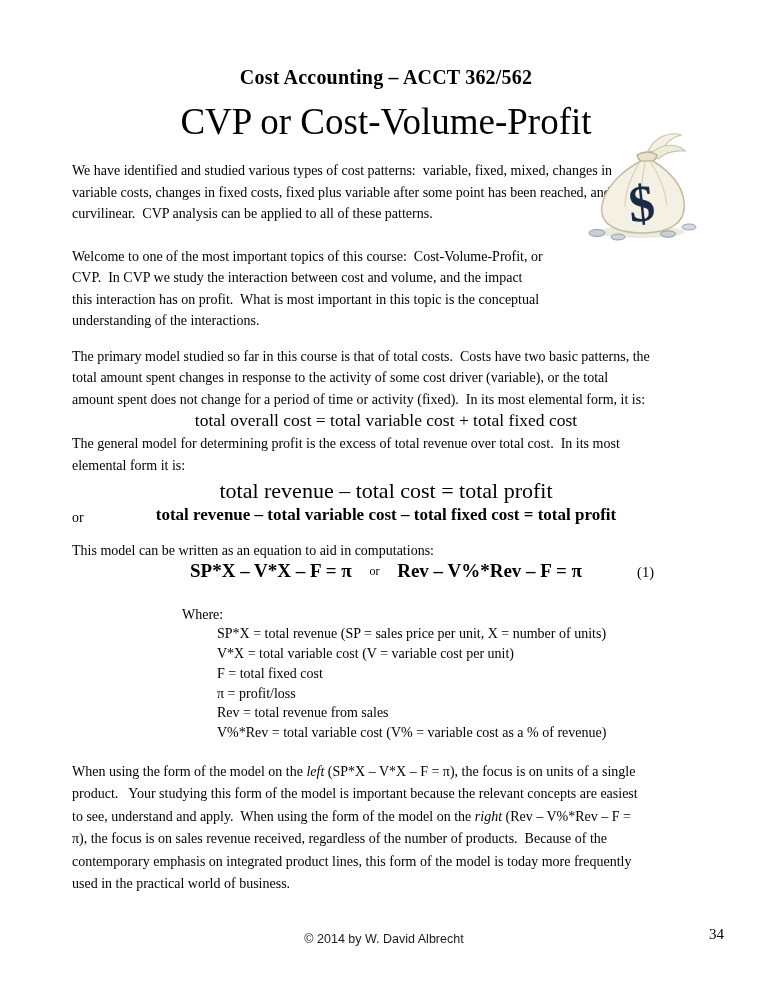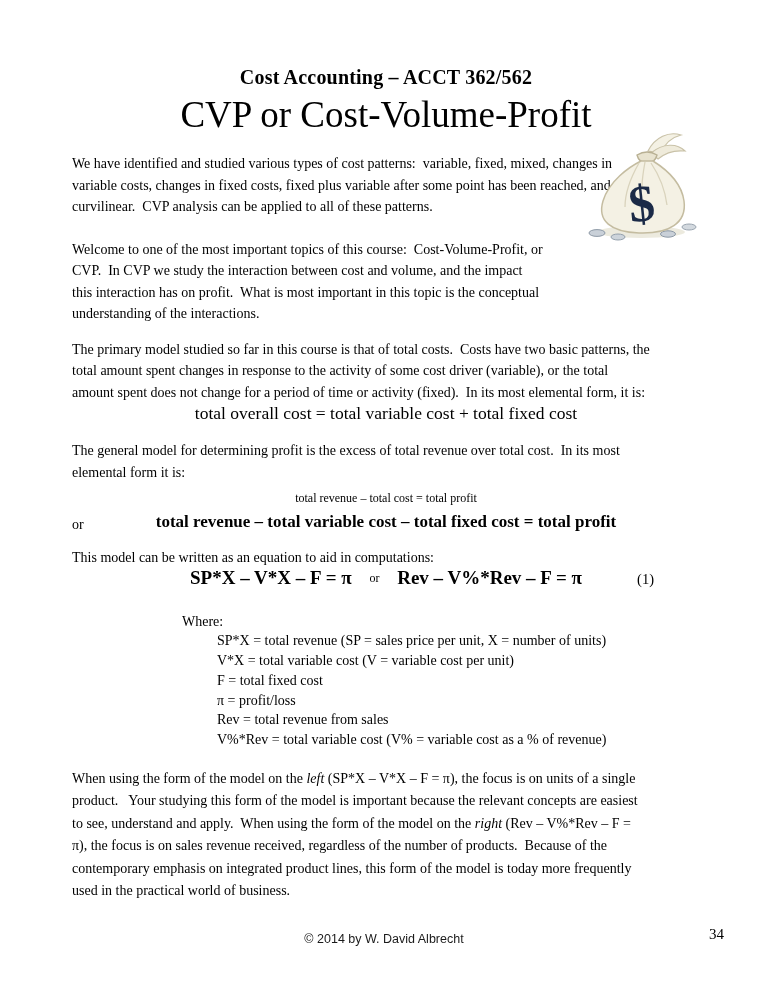--- a/index.html
+++ b/index.html
@@ -18,49 +18,49 @@
   }
   .title1 {
     margin: 0;
     font-size: 20px;
     line-height: 30px;
     font-weight: bold;
     text-align: center;
     letter-spacing: 0.2px;
   }
   .title2 {
-    margin: 1px;
+    margin: 8px;
     font-size: 37px;
     line-height: 44px;
     font-weight: normal;
     text-align: center;
   }
   .para {
     margin: 0;
     font-size: 14px;
     line-height: 21.5px;
     white-space: nowrap;
   }
   .p-intro    { margin-top: 21px; }
   .p-patterns { margin-top: 16px; }
   .p-primary  { margin-top: 14px; }
-  .p-profit   { margin-top: 14px; }
+  .p-profit   { }
   .p-eqintro  { margin-top: 13px; }
   .p-closing  { margin-top: 18px; line-height: 22.4px; }
   .formula-center {
     margin: -2px 0 0 0;
     font-size: 17.5px;
     line-height: 25px;
     font-weight: normal;
     text-align: center;
     white-space: nowrap;
   }
   .rev-formula {
     margin-top: 3px;
-    font-size: 12px;
+    font-size: 22px;
     line-height: 24px;
   }
   .or-line {
     position: relative;
     margin: 0;
     font-size: 17px;
     line-height: 24px;
     font-weight: bold;
     text-align: center;
     white-space: nowrap;

